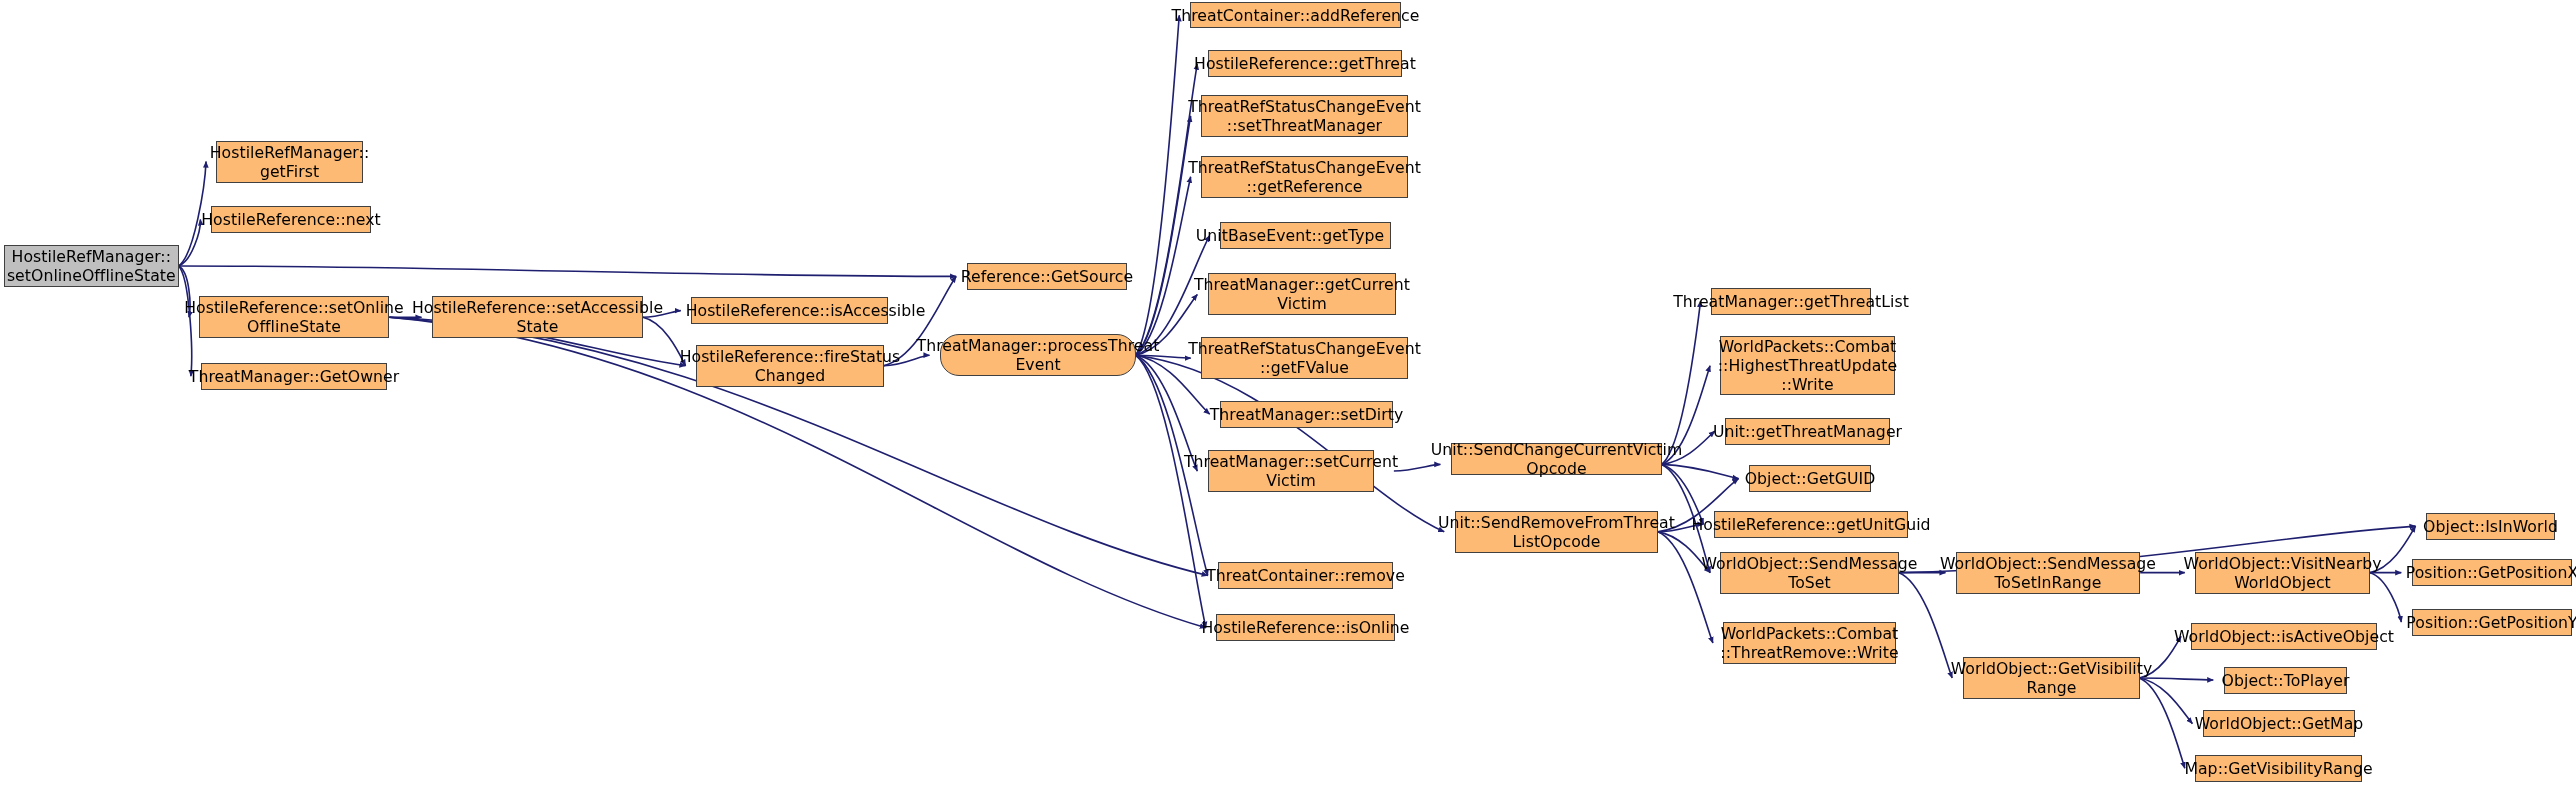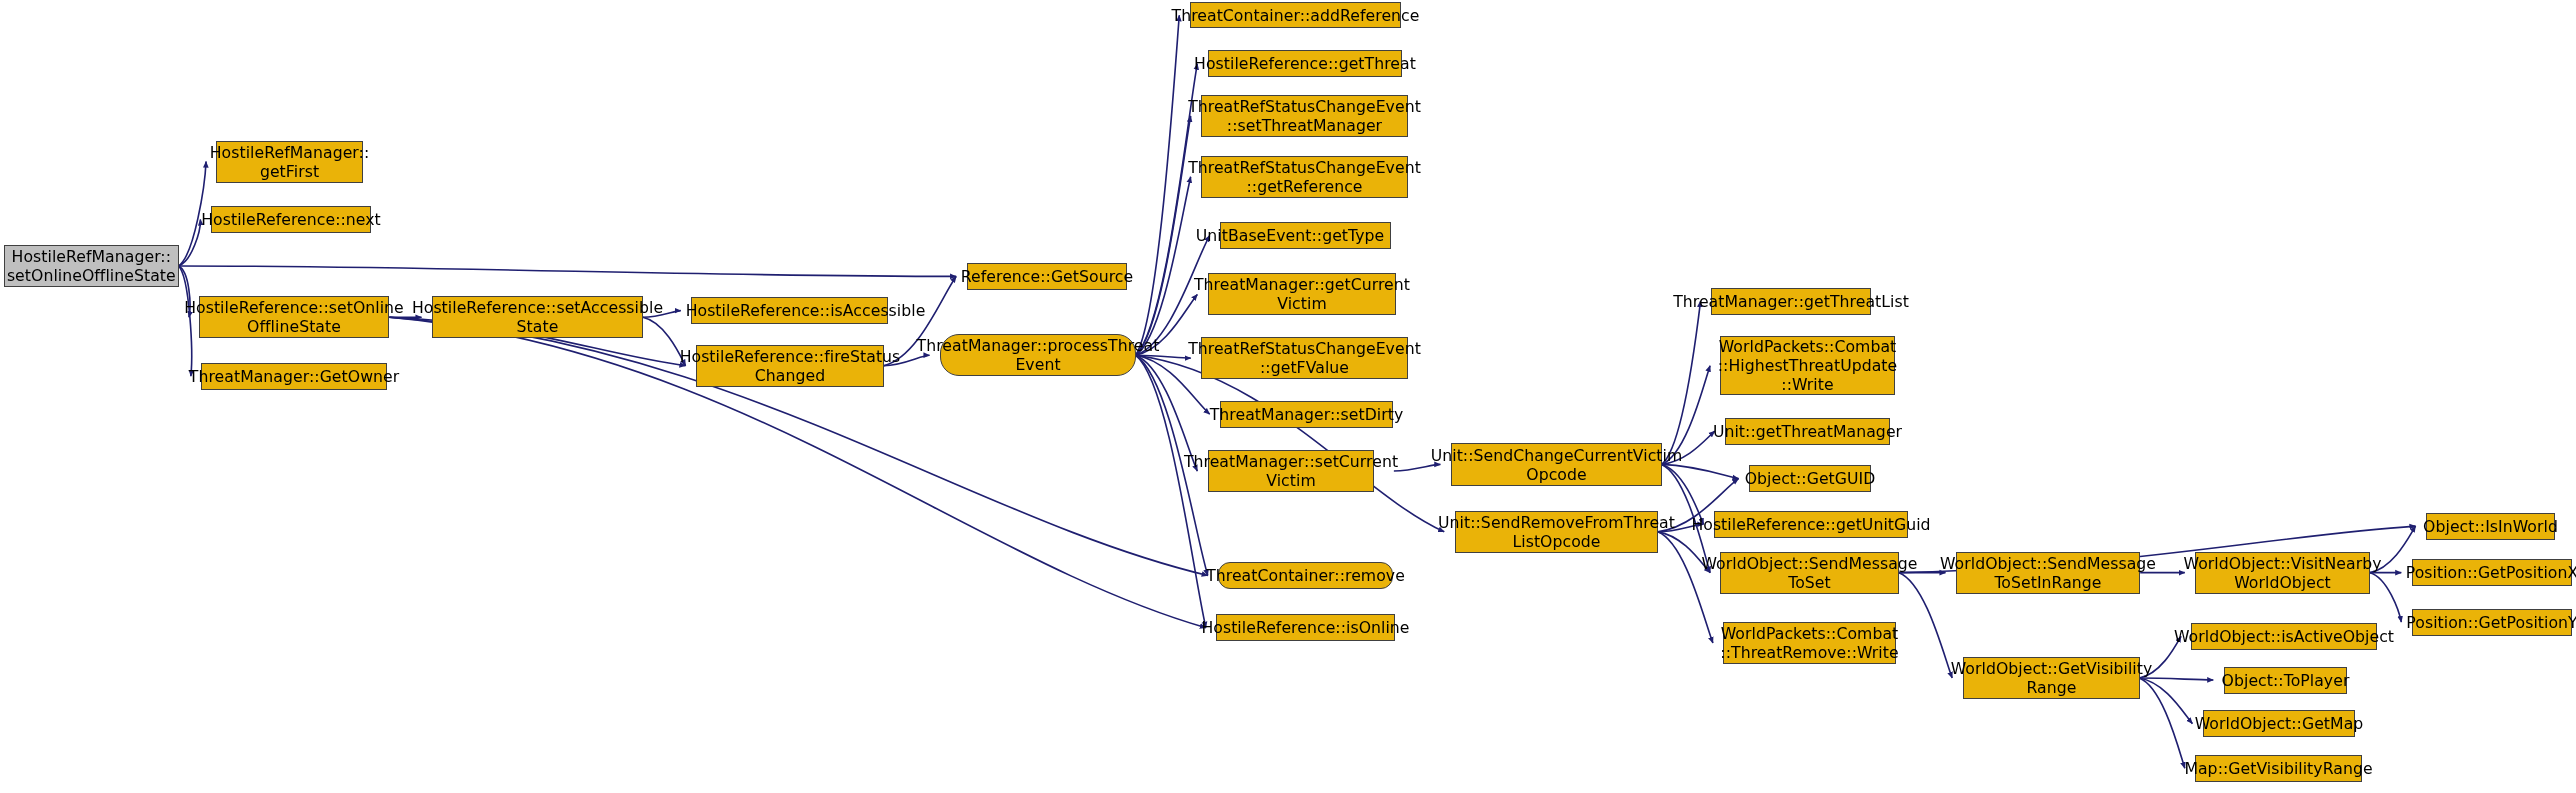--- a/index.html
+++ b/index.html
@@ -1,19 +1,19 @@
 <!DOCTYPE html>
 <html style="font-size:15px"><head>
 <meta charset="utf-8">
 <style>
   html,body{margin:0;padding:0;background:#ffffff;}
   body{font-family:"DejaVu Sans","Liberation Sans",sans-serif;}
   #canvas{position:relative;width:2576px;height:794px;background:#ffffff;overflow:hidden;}
   svg#edges{position:absolute;left:0;top:0;width:2576px;height:794px;}
-  .node{position:absolute;box-sizing:border-box;border:1.5px solid #404040;background:#eab308;
+  .node{position:absolute;box-sizing:border-box;border:1.5px solid #404040;background:#fdba74;
         display:flex;align-items:center;justify-content:center;text-align:center;
         font-size:15.7px;line-height:19px;color:#000000;letter-spacing:0.05px;}
   .node.root{background:#bfbfbf;border-color:#404040;}
   .node span{display:block;padding:0 5.7px;white-space:pre-line;}
 </style>
 </head>
 <body>
 
 <div id="canvas">
   <svg id="edges" xmlns="http://www.w3.org/2000/svg" viewBox="0 0 2713 836" width="2576" height="794">
@@ -131,27 +131,27 @@
       <span>ThreatRefStatusChangeEvent
 ::getFValue</span>
     </div>
     <div class="node" style="left: 1220px; top: 401px; width: 173px; height: 26.6px;">
       <span>ThreatManager::setDirty</span>
     </div>
     <div class="node" style="left: 1208px; top: 450px; width: 166px; height: 42px;">
       <span>ThreatManager::setCurrent
 Victim</span>
     </div>
-    <div class="node" style="left: 1218px; top: 562px; width: 175px; height: 26.6px; border-radius: 12px;">
+    <div class="node" style="left: 1218px; top: 562px; width: 175px; height: 26.6px;">
       <span>ThreatContainer::remove</span>
     </div>
     <div class="node" style="left: 1216px; top: 614px; width: 179px; height: 26.6px;">
       <span>HostileReference::isOnline</span>
     </div>
-    <div class="node" style="left: 1451px; top: 443px; width: 211px; height: 43px;">
+    <div class="node" style="left: 1451px; top: 443px; width: 211px; height: 32px;">
       <span>Unit::SendChangeCurrentVictim
 Opcode</span>
     </div>
     <div class="node" style="left: 1455px; top: 511px; width: 203px; height: 42px;">
       <span>Unit::SendRemoveFromThreat
 ListOpcode</span>
     </div>
     <div class="node" style="left: 1711px; top: 288px; width: 160px; height: 26.6px;">
       <span>ThreatManager::getThreatList</span>
     </div>

